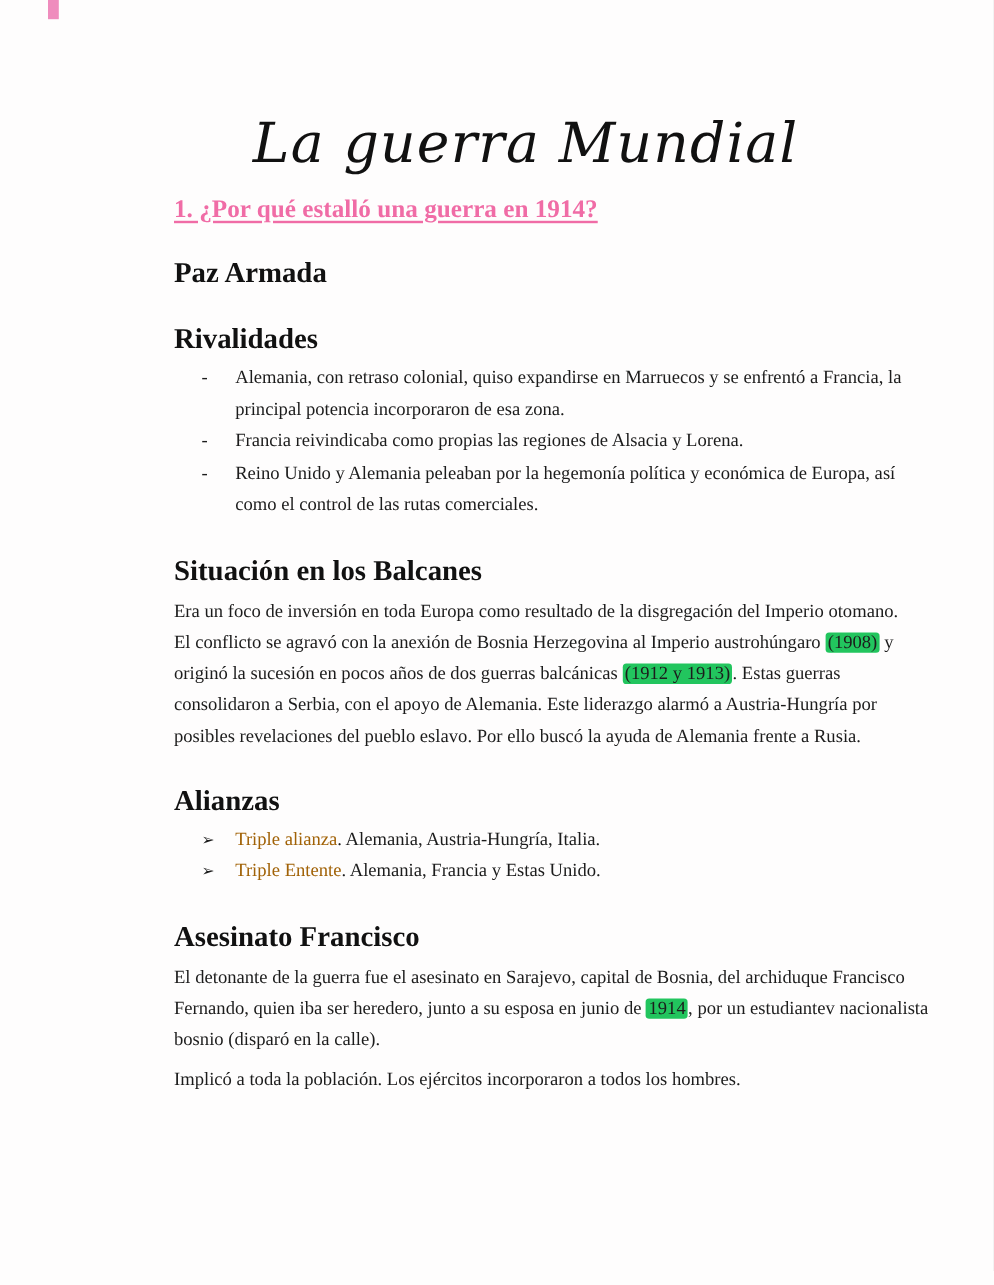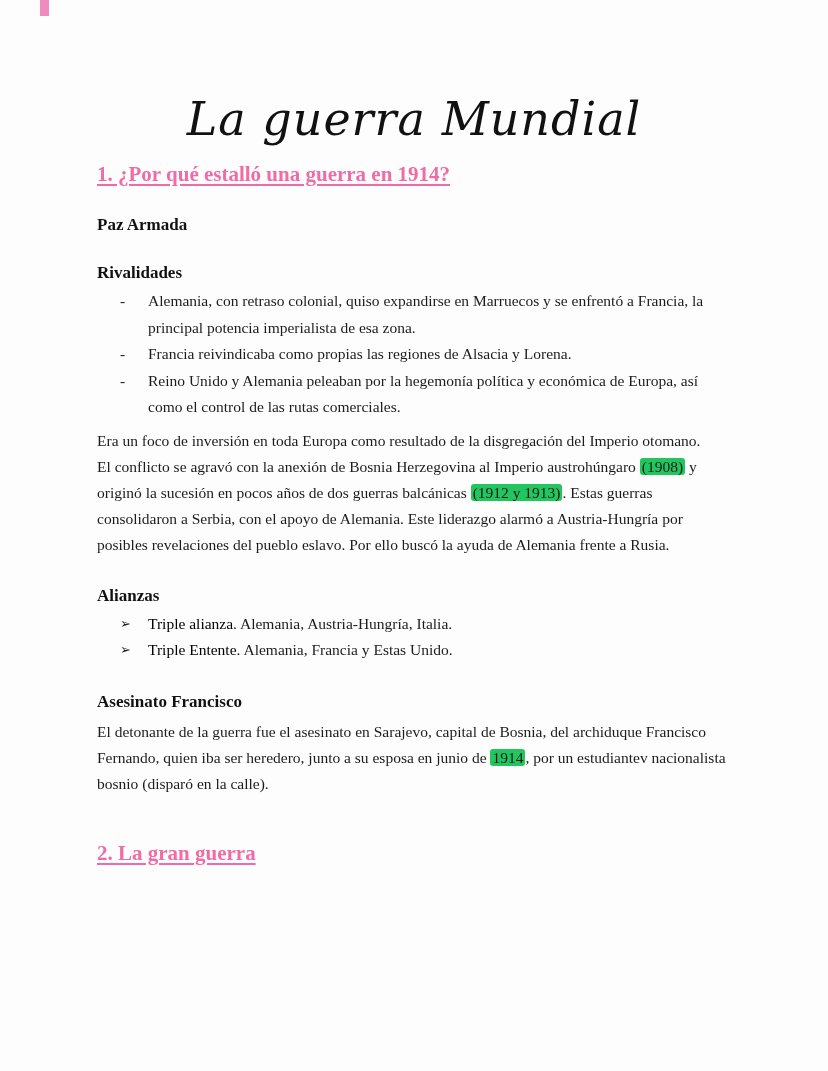--- a/index.html
+++ b/index.html
@@ -6,20 +6,21 @@
   html, body { margin: 0; padding: 0; background: #e9e9e9; }
   .page {
     position: relative;
     width: 828px;
     height: 1071px;
     margin: 0 auto;
     background: #fefdfd;
     overflow: hidden;
     font-family: "Liberation Serif", serif;
     color: #1c1c1c;
+    padding-left: 48px;
   }
   .corner-mark {
     position: absolute;
     left: 40px;
     top: 0;
     width: 9px;
     height: 16px;
     background: #ef8cbd;
   }
   .doc-title {
@@ -43,21 +44,21 @@
     font-weight: 700;
     color: #f06ca6;
     text-decoration: underline;
     text-decoration-color: #f06ca6;
     text-decoration-thickness: 2px;
     text-underline-offset: 3px;
   }
   .content .heading:first-child { margin-top: 16px; }
   .subheading {
     margin: 28px 0 0 0;
-    font-size: 17px;
+    font-size: 24px;
     font-weight: 700;
     color: #111111;
   }
   .para {
     margin: 7px 0 0 0;
     font-size: 15.5px;
     line-height: 26px;
   }
   .list { margin: 5px 0 0 0; padding-left: 23px; }
   .list-item {
@@ -66,55 +67,56 @@
     line-height: 26.5px;
   }
   .marker { flex: none; width: 28px; }
   .arrow-list .marker { font-size: 13px; }
   .item-text { flex: 1; }
   .hl {
     background: #22c55e;
     border-radius: 3px;
     padding: 0 2px;
   }
-  .pink { color: #000000; }
+  .pink { color: #a16207; }
 </style>
 </head>
 <body>
 
 <div class="page">
   <div class="corner-mark"></div>
   <h1 class="doc-title">La guerra Mundial</h1>
   <div class="content">
       <h2 class="heading">1. ¿Por qué estalló una guerra en 1914?</h2>
       <h3 class="subheading">Paz Armada</h3>
       <h3 class="subheading">Rivalidades</h3>
       <div class="list dash-list">
         <div class="list-item">
           <span class="marker">-</span>
-          <span class="item-text"><span>Alemania, con retraso colonial, quiso expandirse en Marruecos y se enfrentó a Francia, la principal potencia imperialista de esa zona.</span></span>
+          <span class="item-text"><span>Alemania, con retraso colonial, quiso expandirse en Marruecos y se enfrentó a Francia, la principal potencia incorporaron de esa zona.</span></span>
         </div>
         <div class="list-item">
           <span class="marker">-</span>
           <span class="item-text"><span>Francia reivindicaba como propias las regiones de Alsacia y Lorena.</span></span>
         </div>
         <div class="list-item">
           <span class="marker">-</span>
           <span class="item-text"><span>Reino Unido y Alemania peleaban por la hegemonía política y económica de Europa, así como el control de las rutas comerciales.</span></span>
         </div>
       </div>
+      <h3 class="subheading">Situación en los Balcanes</h3>
       <p class="para"><span>Era un foco de inversión en toda Europa como resultado de la disgregación del Imperio otomano.</span><br><span>El conflicto se agravó con la anexión de Bosnia Herzegovina al Imperio austrohúngaro </span><span class="hl">(1908)</span><span> y originó la sucesión en pocos años de dos guerras balcánicas </span><span class="hl">(1912 y 1913)</span><span>. Estas guerras consolidaron a Serbia, con el apoyo de Alemania. Este liderazgo alarmó a Austria-Hungría por posibles revelaciones del pueblo eslavo. Por ello buscó la ayuda de Alemania frente a Rusia.</span></p>
       <h3 class="subheading">Alianzas</h3>
       <div class="list arrow-list">
         <div class="list-item">
           <span class="marker">➢</span>
           <span class="item-text"><span class="pink">Triple alianza</span><span>. Alemania, Austria-Hungría, Italia.</span></span>
         </div>
         <div class="list-item">
           <span class="marker">➢</span>
           <span class="item-text"><span class="pink">Triple Entente</span><span>. Alemania, Francia y Estas Unido.</span></span>
         </div>
       </div>
       <h3 class="subheading">Asesinato Francisco</h3>
       <p class="para"><span>El detonante de la guerra fue el asesinato en Sarajevo, capital de Bosnia, del archiduque Francisco Fernando, quien iba ser heredero, junto a su esposa en junio de </span><span class="hl">1914</span><span>, por un estudiantev nacionalista bosnio (disparó en la calle).</span></p>
-      <h2 class="heading">2. La gran guerra</h2>
+      <p class="para"><span>Implicó a toda la población. Los ejércitos incorporaron a todos los hombres.</span></p>
     </div>
 </div>
 
 </body></html>

